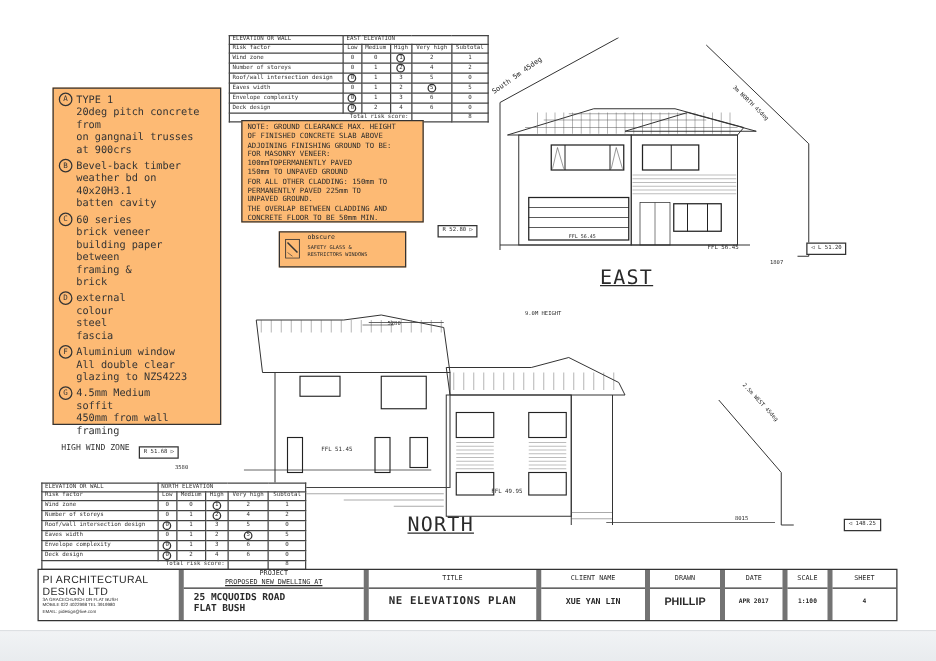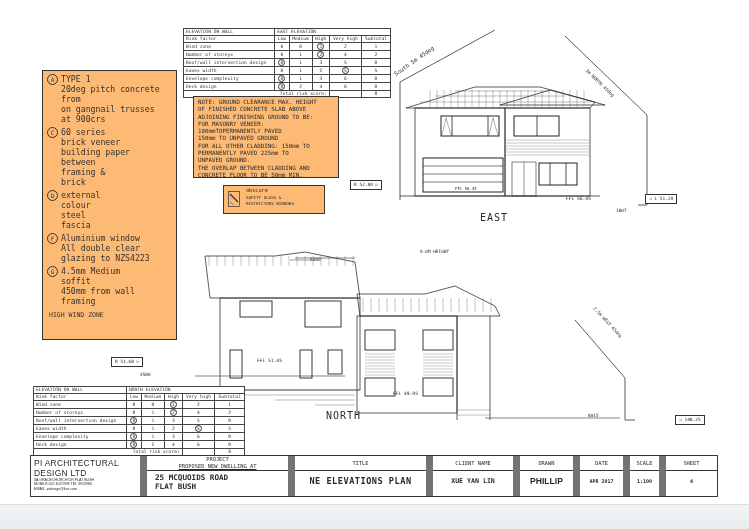--- a/index.html
+++ b/index.html
@@ -15,26 +15,26 @@
   
   .spec{left:42px;top:70px;width:133px;height:268px;font-size:8.2px;line-height:10px;color:#333;}
   .spec .item{position:relative;padding-left:18px;margin-top:3px;}
   .spec .lt{position:absolute;left:4px;top:0;width:9px;height:9px;border:0.7px solid #333;border-radius:50%;font-size:6px;line-height:9px;text-align:center;}
   .spec .line{display:block;}
   .spec .hw{font-size:6.5px;margin-top:4px;padding-left:6px;}
   .note{left:193px;top:96px;width:146px;height:82px;font-size:5.8px;line-height:7.3px;padding:2px 4px;box-sizing:border-box;}
   .note .line{display:block;}
   .legend{left:223px;top:185px;width:100px;height:27px;font-size:4.2px;line-height:5.5px;}
   .tag{position:absolute;border:0.8px solid #333;background:#fff;font-size:4.5px;line-height:8px;height:8px;padding:0 3px;}
-  .heading{position:absolute;font-size:10px;letter-spacing:1px;}
+  .heading{position:absolute;font-size:16px;letter-spacing:1px;text-decoration:underline;}
   .ffl{position:absolute;font-size:4.6px;}
   .dim{position:absolute;font-size:4.4px;}
   
   .tb{position:absolute;left:30px;top:455px;width:686px;height:40px;border:1px solid #333;font-size:6px;}
-  .tb .cell{position:absolute;top:0;height:40px;border-right:7px solid #737373;box-sizing:border-box;}
+  .tb .cell{position:absolute;top:0;height:40px;border-right:4px solid #737373;box-sizing:border-box;}
   .tb .hdr{position:absolute;left:0;right:0;top:0;height:14px;border-bottom:1px solid #333;text-align:center;line-height:14px;font-size:5.4px;}
   .tb .val{position:absolute;left:0;right:0;top:15px;text-align:center;line-height:20px;font-weight:bold;}
   .firm{left:0;width:116px;padding:2px 3px;box-sizing:border-box;}
   .firm .n1{font-size:8.4px;line-height:10px;font-family:"Liberation Sans",sans-serif;letter-spacing:0.3px;}
   .firm .sm{font-size:3.6px;line-height:4.4px;font-family:"Liberation Sans",sans-serif;}
   .proj .hdr{height:14px;font-size:5.4px;line-height:7px;}
   .proj .val{text-align:left;padding-left:8px;font-size:7.6px;line-height:9px;top:17px;}
   .scan{position:absolute;left:0;top:504px;width:749px;height:25px;background:linear-gradient(#f1f3f5,#e8ebee);border-top:1px solid #dde0e3;}
 </style>
 </head>
@@ -115,20 +115,27 @@
   </table>
 
 <div class="box spec" id="spec">
     <div class="item">
       <span class="lt">A</span>
       <span class="line">TYPE 1</span>
       <span class="line">20deg pitch concrete</span>
       <span class="line">from</span>
       <span class="line">on gangnail trusses</span>
       <span class="line">at 900crs</span>
+    </div>
+    <div class="item">
+      <span class="lt">B</span>
+      <span class="line">Bevel-back timber</span>
+      <span class="line">weather bd on</span>
+      <span class="line">40x20H3.1</span>
+      <span class="line">batten cavity</span>
     </div>
     <div class="item">
       <span class="lt">C</span>
       <span class="line">60 series</span>
       <span class="line">brick veneer</span>
       <span class="line">building paper</span>
       <span class="line">between</span>
       <span class="line">framing &amp;</span>
       <span class="line">brick</span>
     </div>

